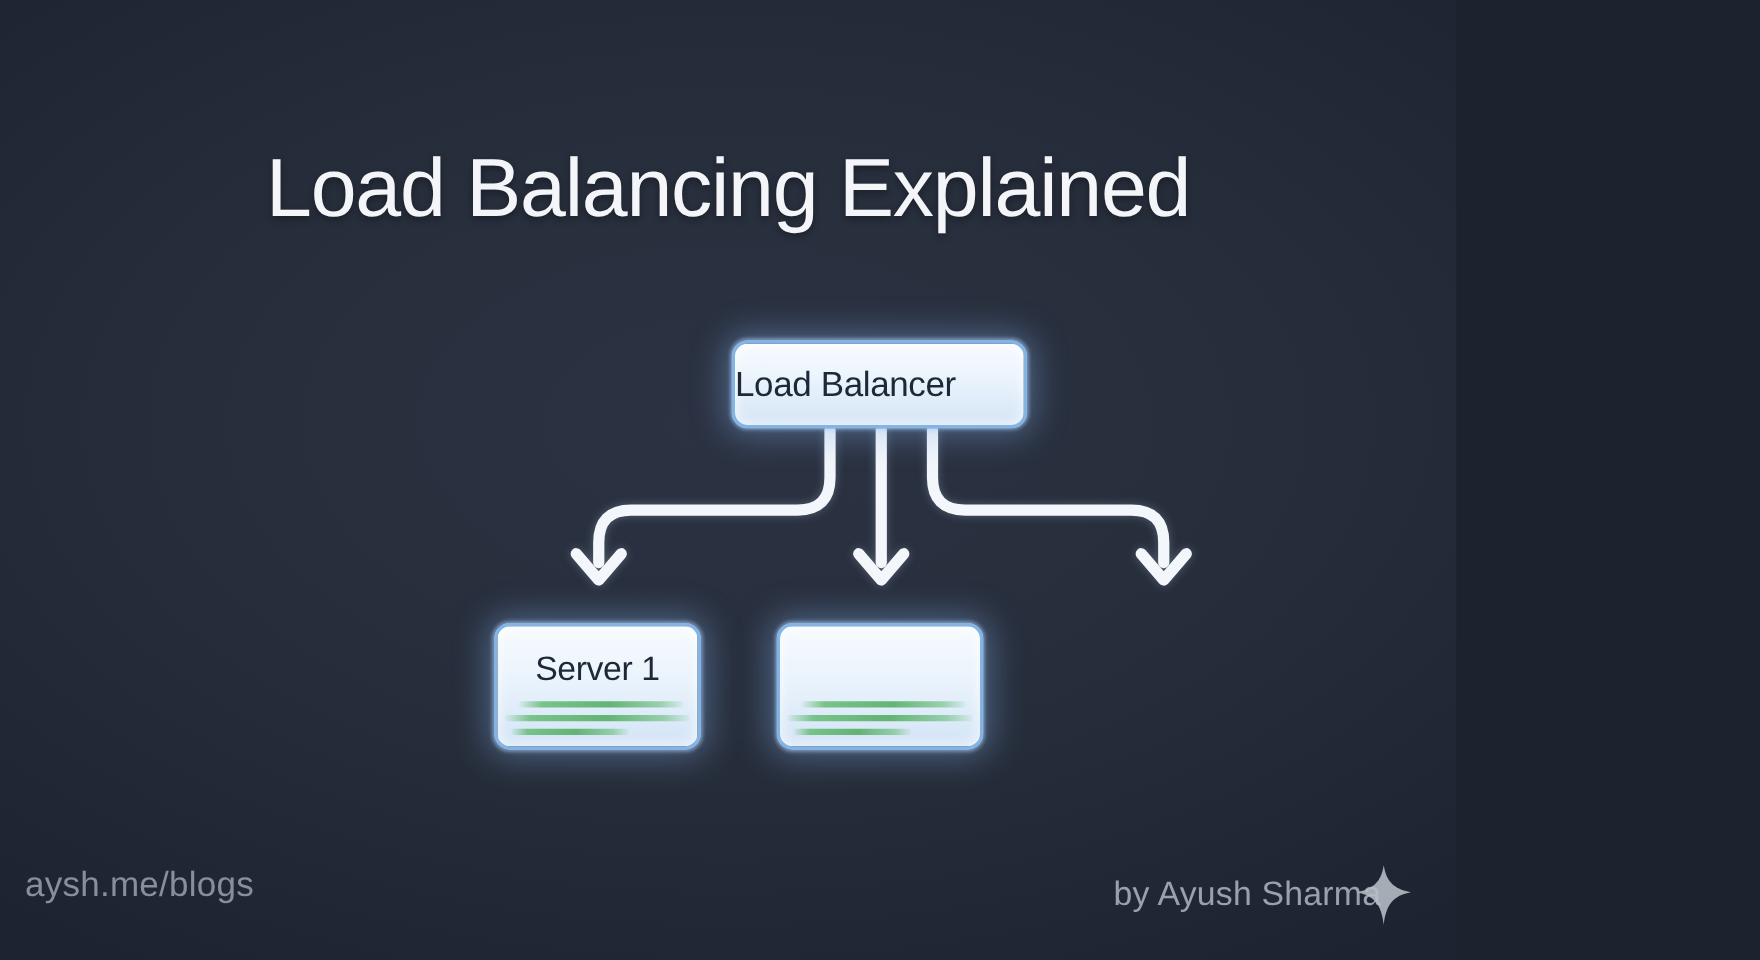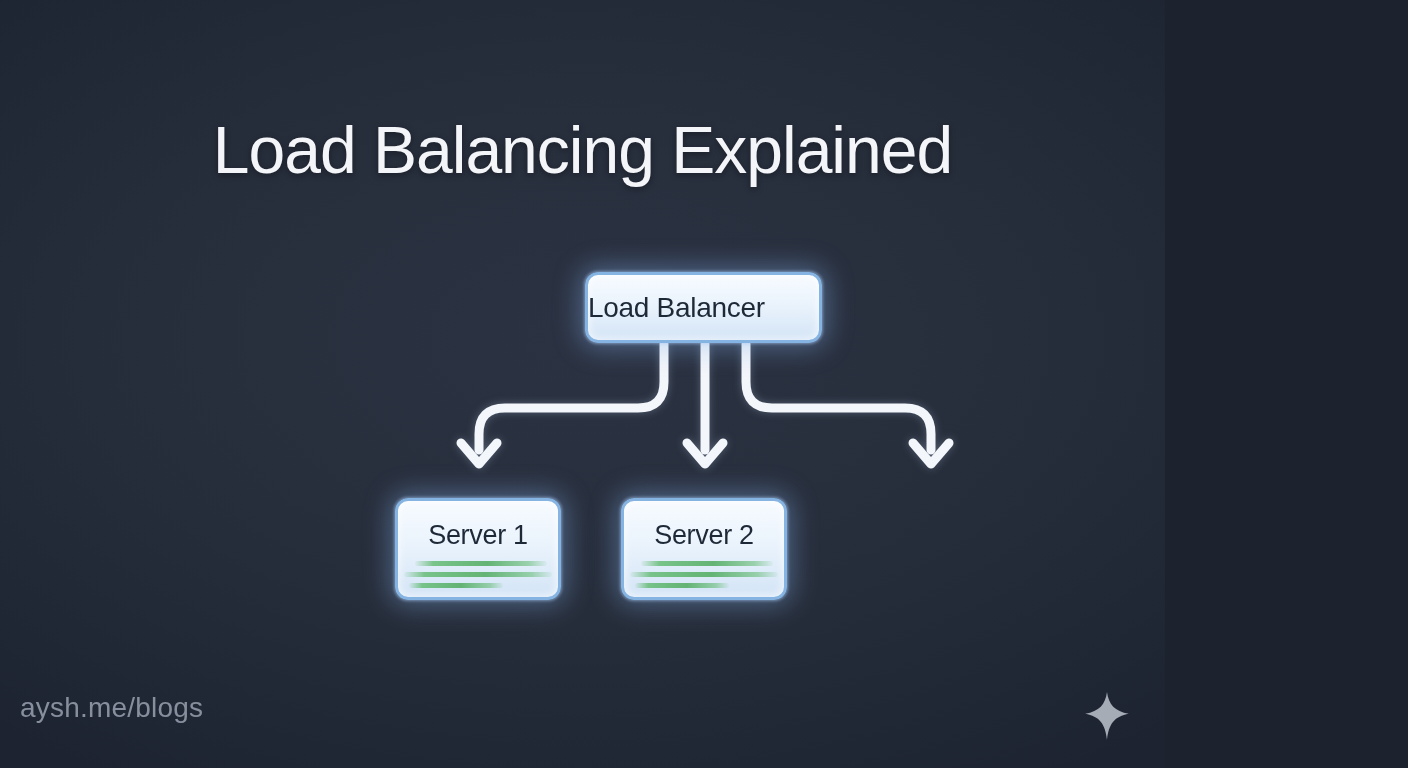--- a/index.html
+++ b/index.html
@@ -176,30 +176,30 @@
   <div class="node server-node s0">
     <span class="node-label">Server 1</span>
     <div class="load-bars">
       <span class="load-bar b0"></span>
       <span class="load-bar b1"></span>
       <span class="load-bar b2"></span>
     </div>
   </div>
 
   <div class="node server-node s1">
-    <span class="node-label">Server 2</span>
     <div class="load-bars">
       <span class="load-bar b0"></span>
       <span class="load-bar b1"></span>
       <span class="load-bar b2"></span>
     </div>
   </div>
 
 
   <div class="footer-site">aysh.me/blogs</div>
 
   <div class="footer-credit">
+    <span class="credit-text">by Ayush Sharma</span>
     <svg class="sparkle" viewBox="0 0 40 44" xmlns="http://www.w3.org/2000/svg">
       <path d="M20 0 C21.6 11.5 27 17.6 40 20 C27 22.4 21.6 29 20 44 C18.4 29 13 22.4 0 20 C13 17.6 18.4 11.5 20 0 Z" fill="#b9bfc9"></path>
     </svg>
   </div>
 
 </div>
 
 </body></html>

